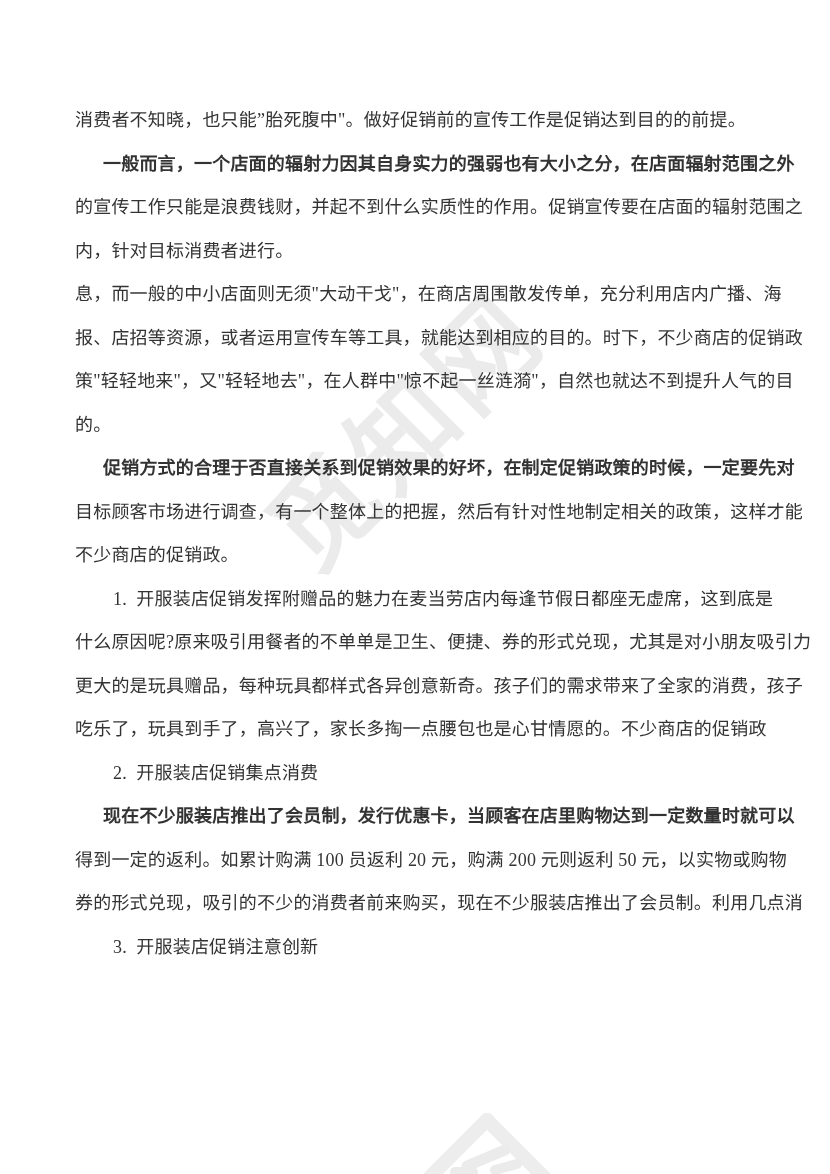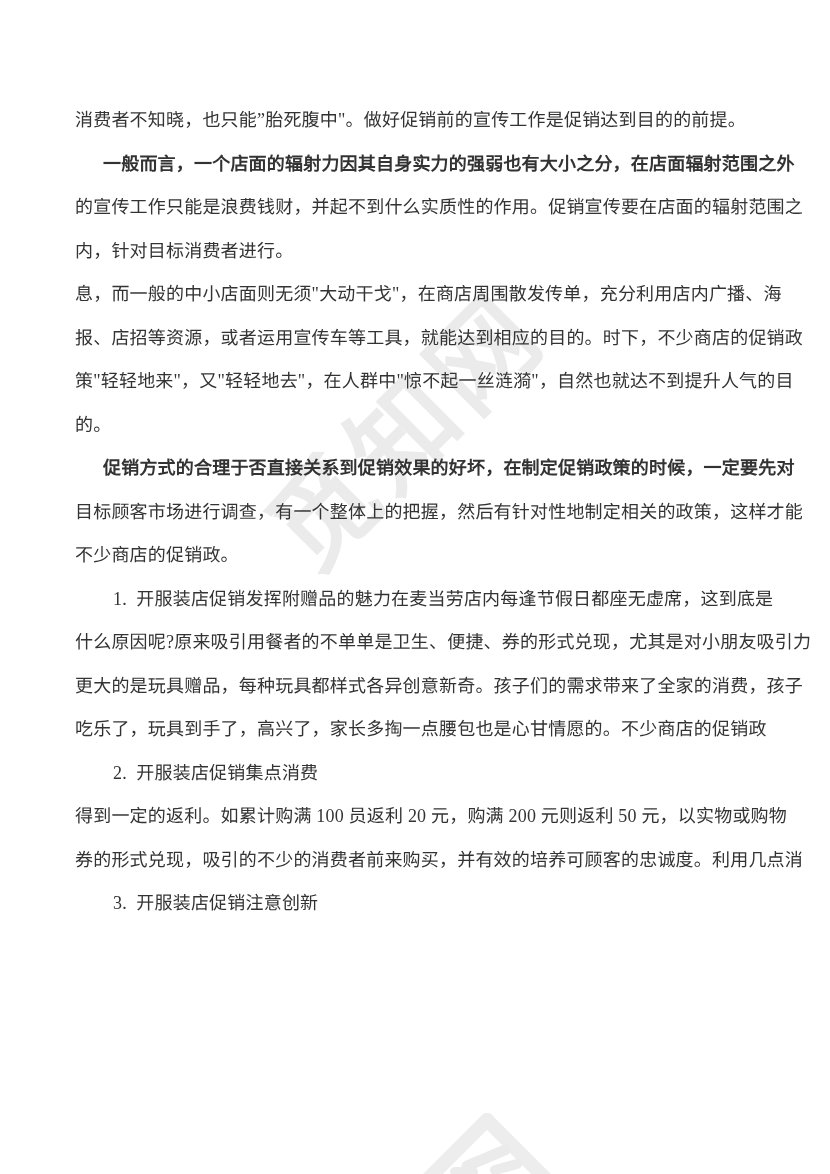--- a/index.html
+++ b/index.html
@@ -89,18 +89,19 @@
       <div class="line">策"轻轻地来"，又"轻轻地去"，在人群中"惊不起一丝涟漪"，自然也就达不到提升人气的目</div>
       <div class="line">的。</div>
       <div class="line indent-para">促销方式的合理于否直接关系到促销效果的好坏，在制定促销政策的时候，一定要先对</div>
       <div class="line">目标顾客市场进行调查，有一个整体上的把握，然后有针对性地制定相关的政策，这样才能</div>
       <div class="line">不少商店的促销政。</div>
       <div class="line indent-num">1.  开服装店促销发挥附赠品的魅力在麦当劳店内每逢节假日都座无虚席，这到底是</div>
       <div class="line">什么原因呢?原来吸引用餐者的不单单是卫生、便捷、券的形式兑现，尤其是对小朋友吸引力</div>
       <div class="line">更大的是玩具赠品，每种玩具都样式各异创意新奇。孩子们的需求带来了全家的消费，孩子</div>
       <div class="line">吃乐了，玩具到手了，高兴了，家长多掏一点腰包也是心甘情愿的。不少商店的促销政</div>
       <div class="line indent-num">2.  开服装店促销集点消费</div>
+      <div class="line indent-para">现在不少服装店推出了会员制，发行优惠卡，当顾客在店里购物达到一定数量时就可以</div>
       <div class="line">得到一定的返利。如累计购满 100 员返利 20 元，购满 200 元则返利 50 元，以实物或购物</div>
-      <div class="line">券的形式兑现，吸引的不少的消费者前来购买，并有效的培养可顾客的忠诚度。利用几点消</div>
+      <div class="line">券的形式兑现，吸引的不少的消费者前来购买，现在不少服装店推出了会员制。利用几点消</div>
       <div class="line indent-num">3.  开服装店促销注意创新</div>
     </div>
 
 </div>
 
 </body></html>

